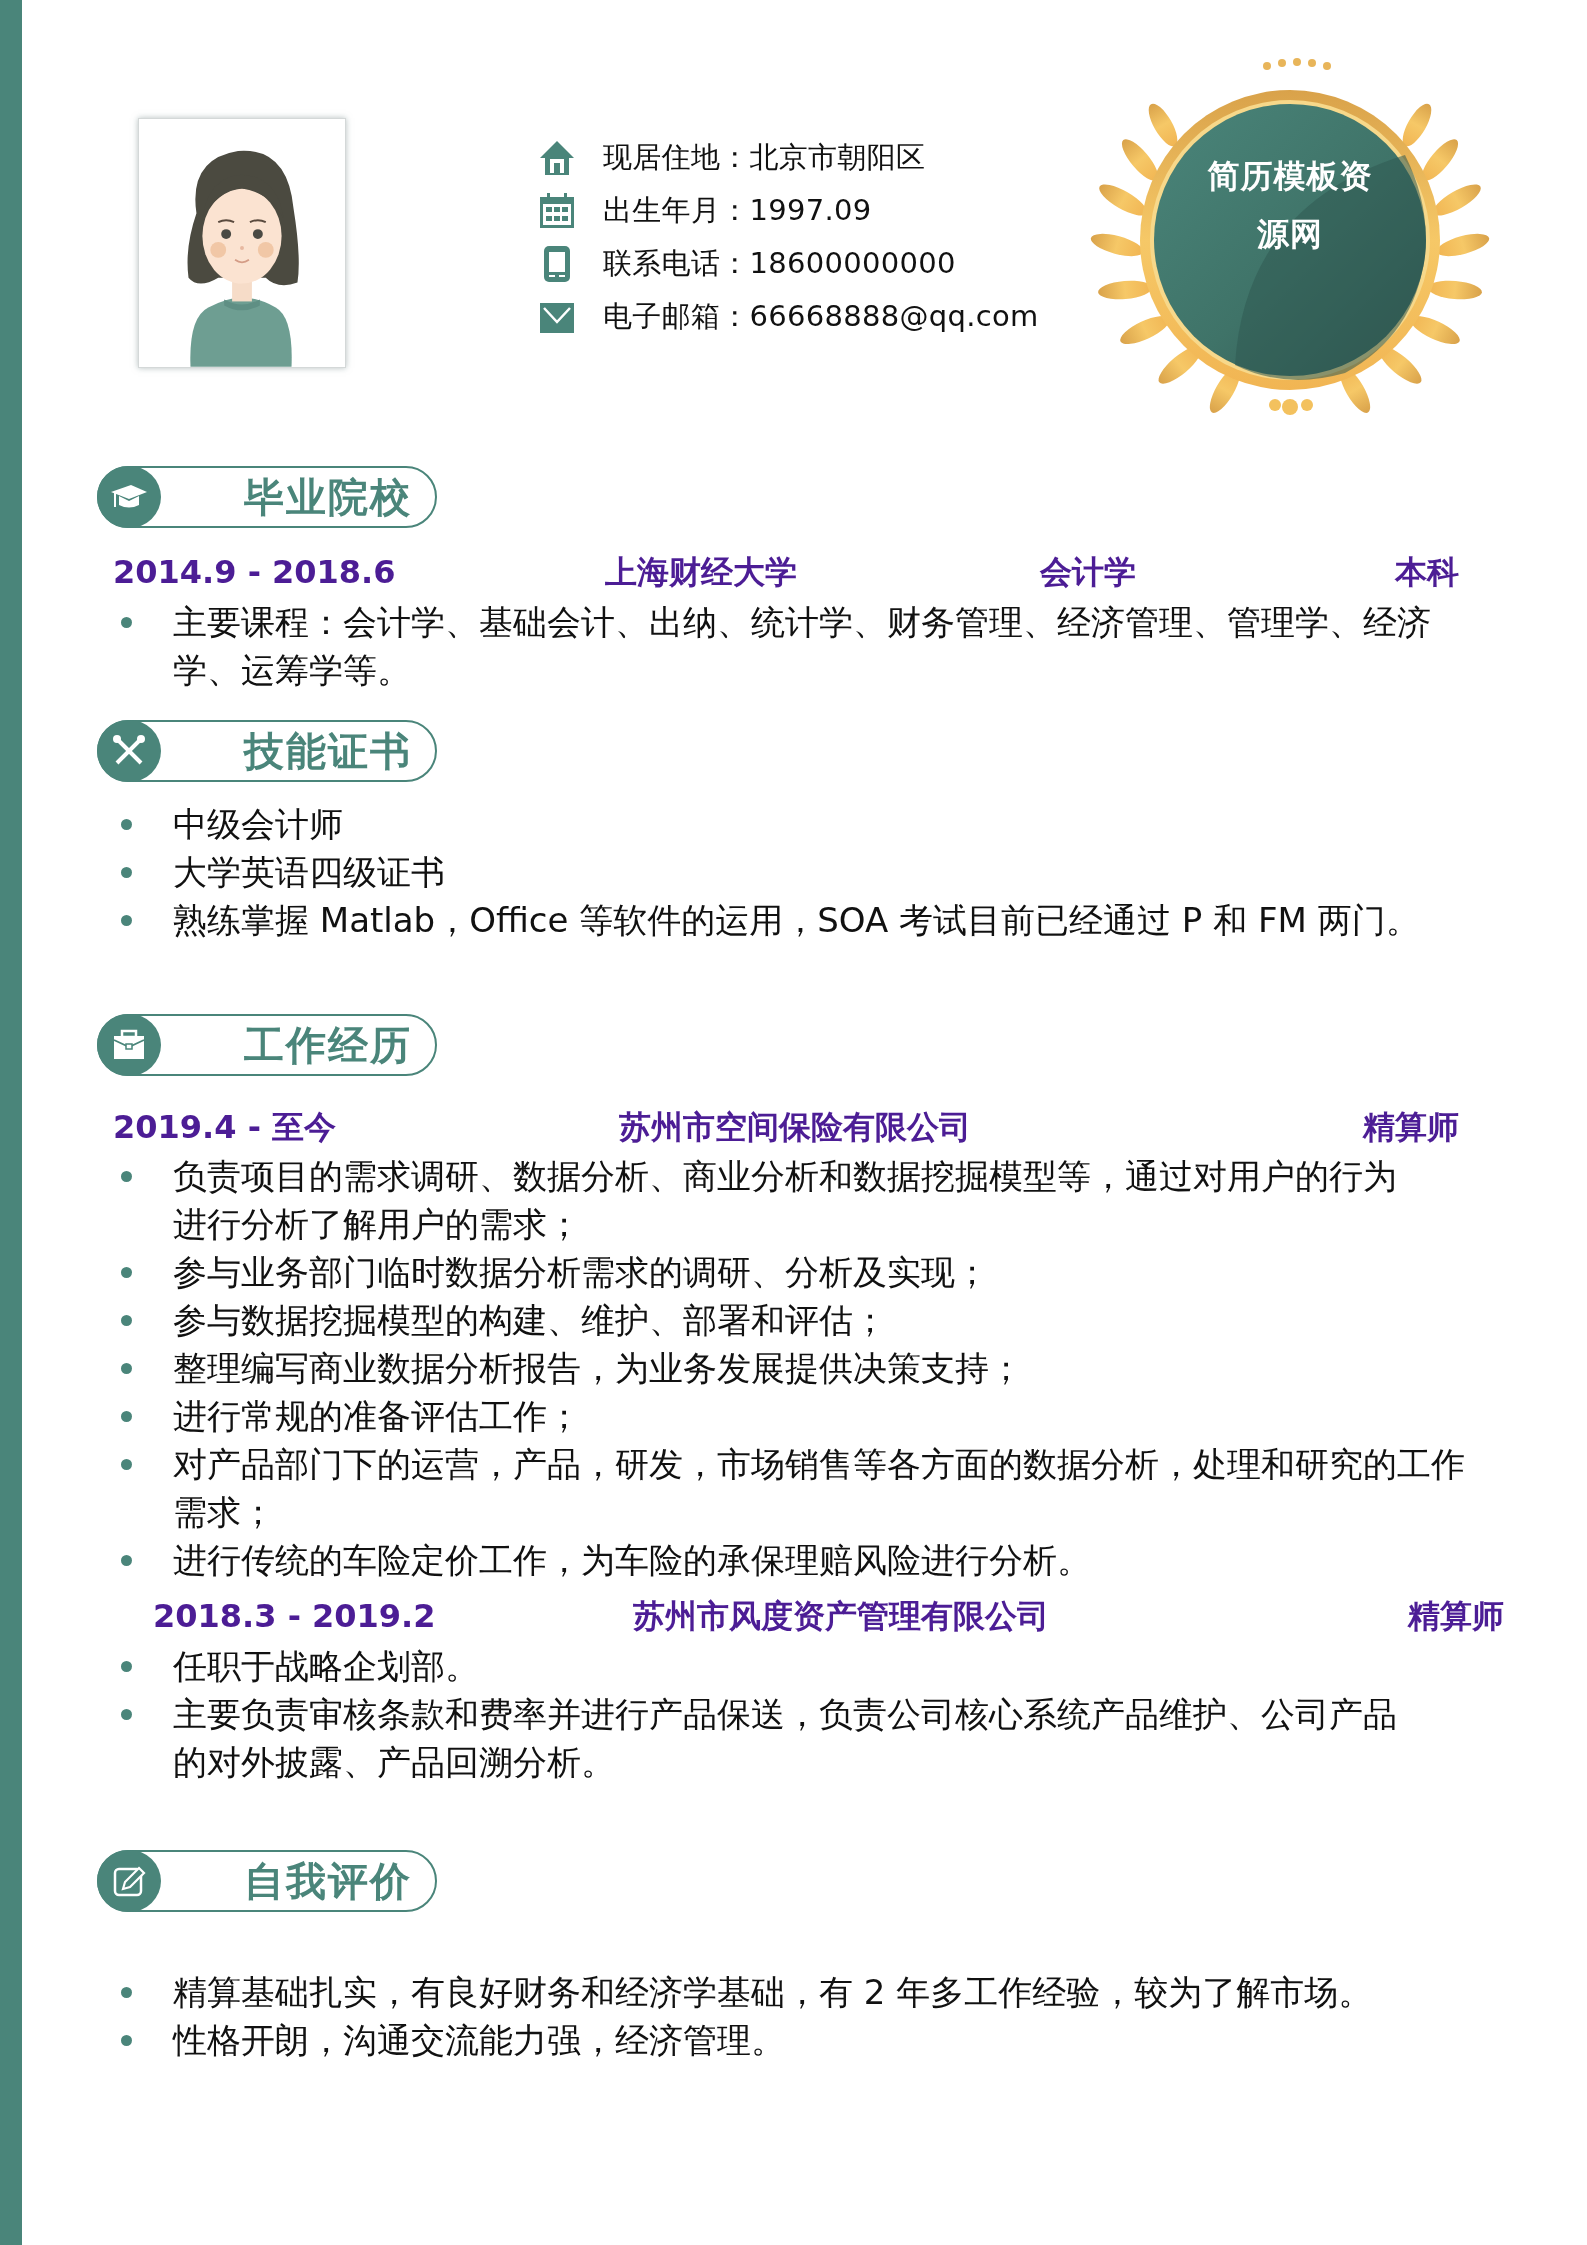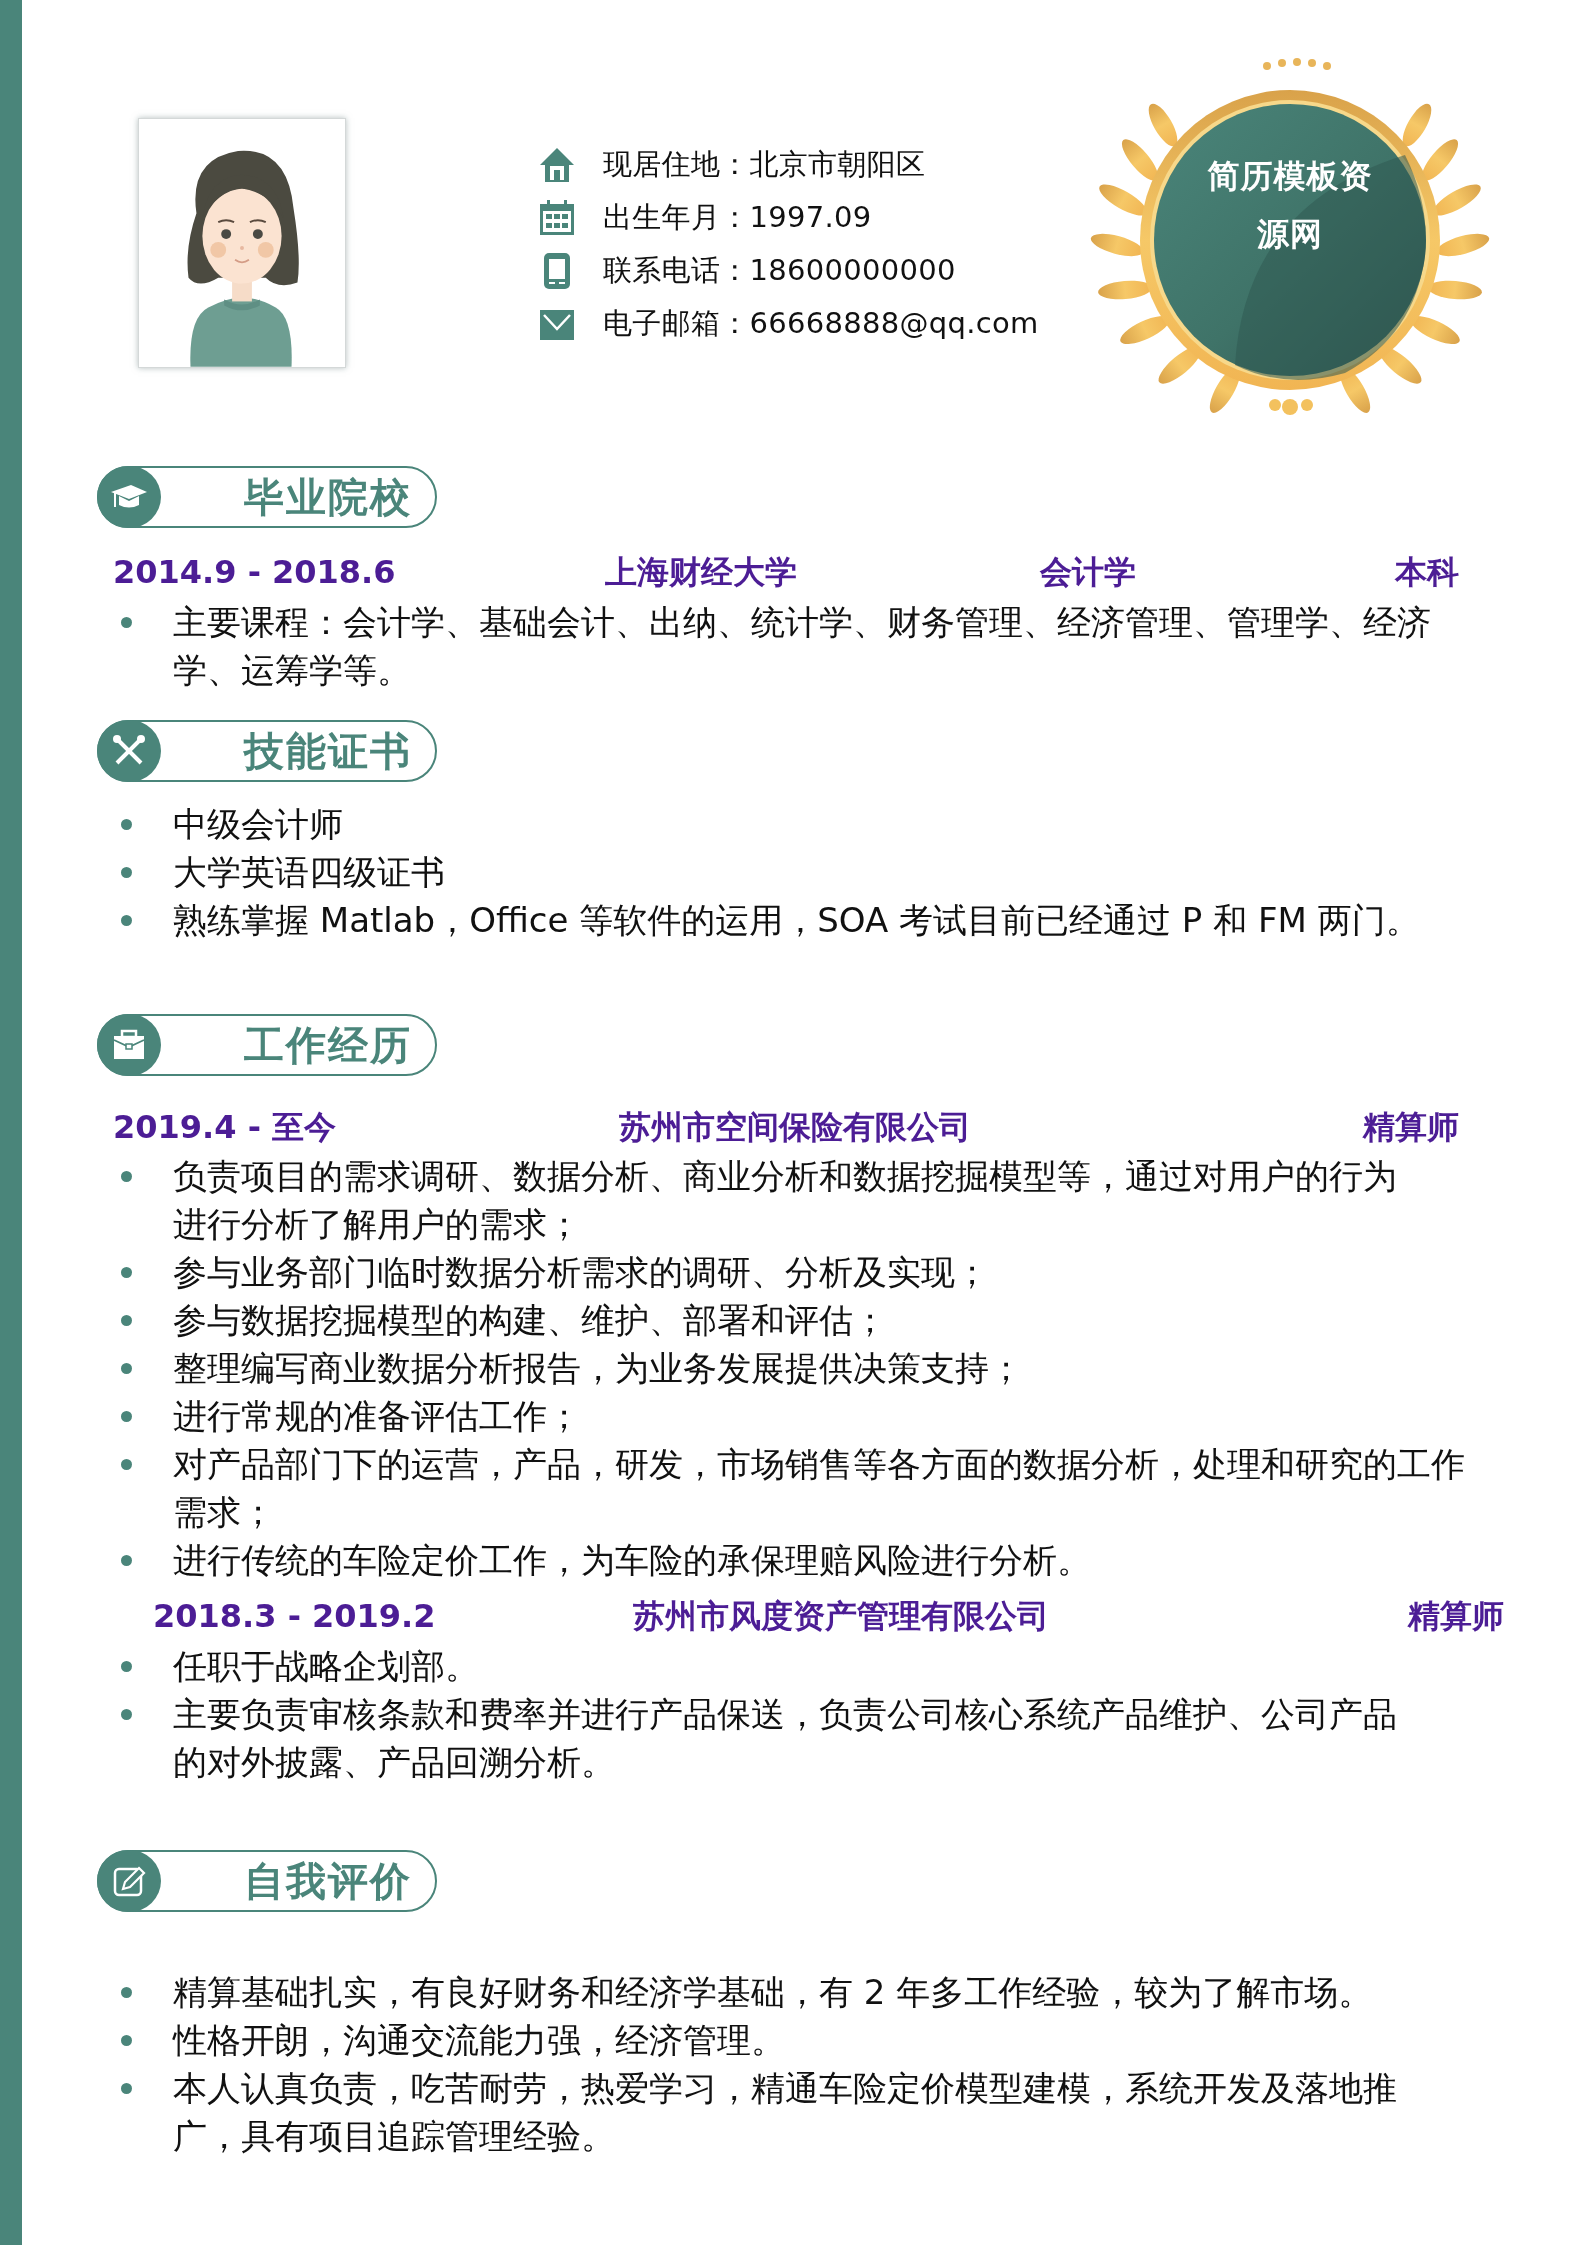--- a/index.html
+++ b/index.html
@@ -8,21 +8,21 @@
 
   .left-strip { position: absolute; left: 0; top: 0; width: 22px; height: 2245px; background: #4a857a; }
 
   
   .portrait { position: absolute; left: 138px; top: 118px; width: 208px; height: 250px; background: #fff;
     border: 1px solid #d4d8d8; box-shadow: 0 0 6px rgba(120,140,140,0.55); overflow: hidden; }
   .portrait svg { width: 100%; height: 100%; display: block; }
 
   
   .contact { position: absolute; left: 537px; top: 138px; }
-  .contact-row { display: flex; align-items: center; height: 53px; }
+  .contact-row { display: flex; align-items: flex-start; height: 53px; }
   .contact-row .ic { width: 40px; height: 40px; display: flex; align-items: center; justify-content: center; }
   .contact-row .ic svg { width: 38px; height: 38px; }
   .contact-row .txt { margin-left: 26px; font-size: 29px; color: #111; white-space: nowrap; letter-spacing: 0.3px; }
 
   
   .badge { position: absolute; left: 1085px; top: 55px; width: 410px; height: 360px; }
   .badge svg { width: 100%; height: 100%; display: block; }
   .badge-text { position: absolute; left: 0; top: 92px; width: 410px; text-align: center; color: #fff;
     font-weight: bold; font-size: 32px; line-height: 58px; letter-spacing: 1px; }
   .badge-text span { display: block; }
@@ -271,14 +271,13 @@
     <svg viewBox="0 0 40 40">
         <rect x="6" y="8" width="26" height="26" rx="4" fill="none" stroke="#fff" stroke-width="2.5"></rect>
         <path d="M14 28 L16 21 L30 7 L35 12 L21 26Z" fill="#4a857a" stroke="#fff" stroke-width="2.2"></path>
       </svg>
   </div>
   <div class="title">自我评价</div>
 </div>
 <ul class="blist" style="top:1968px;">
   <li>精算基础扎实，有良好财务和经济学基础，有 2 年多工作经验，较为了解市场。</li>
   <li>性格开朗，沟通交流能力强，经济管理。</li>
-  <li style="padding-right:60px;">本人认真负责，吃苦耐劳，热爱学习，精通车险定价模型建模，系统开发及落地推广，具有项目追踪管理经验。</li>
 </ul>
 
 </body></html>

